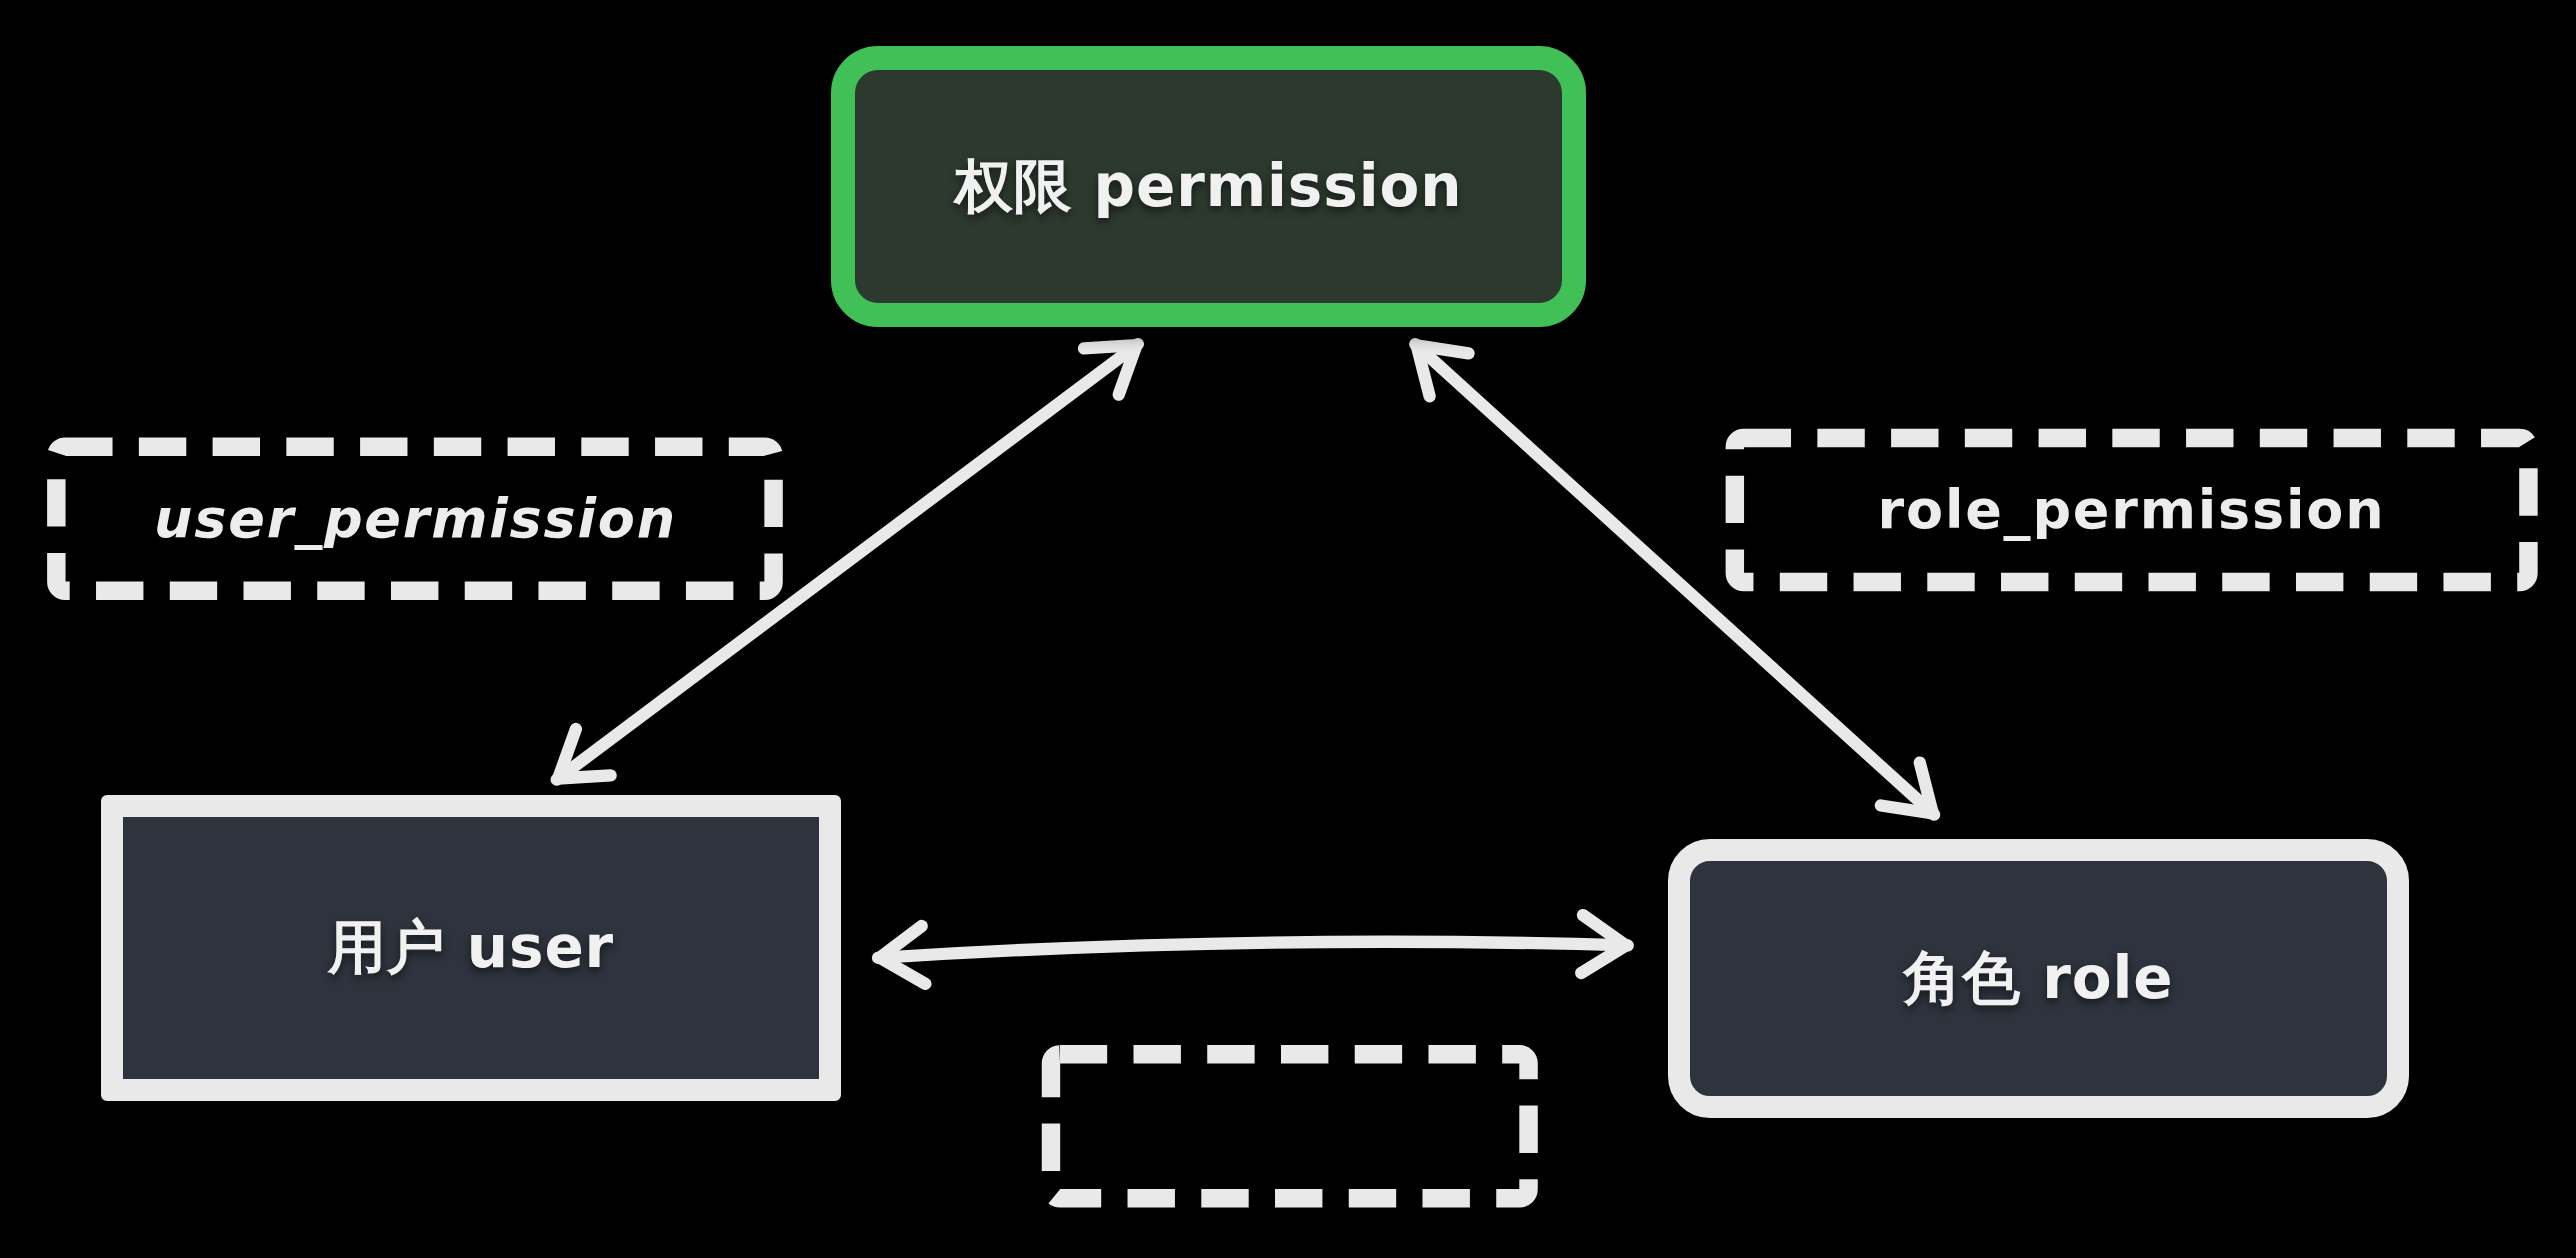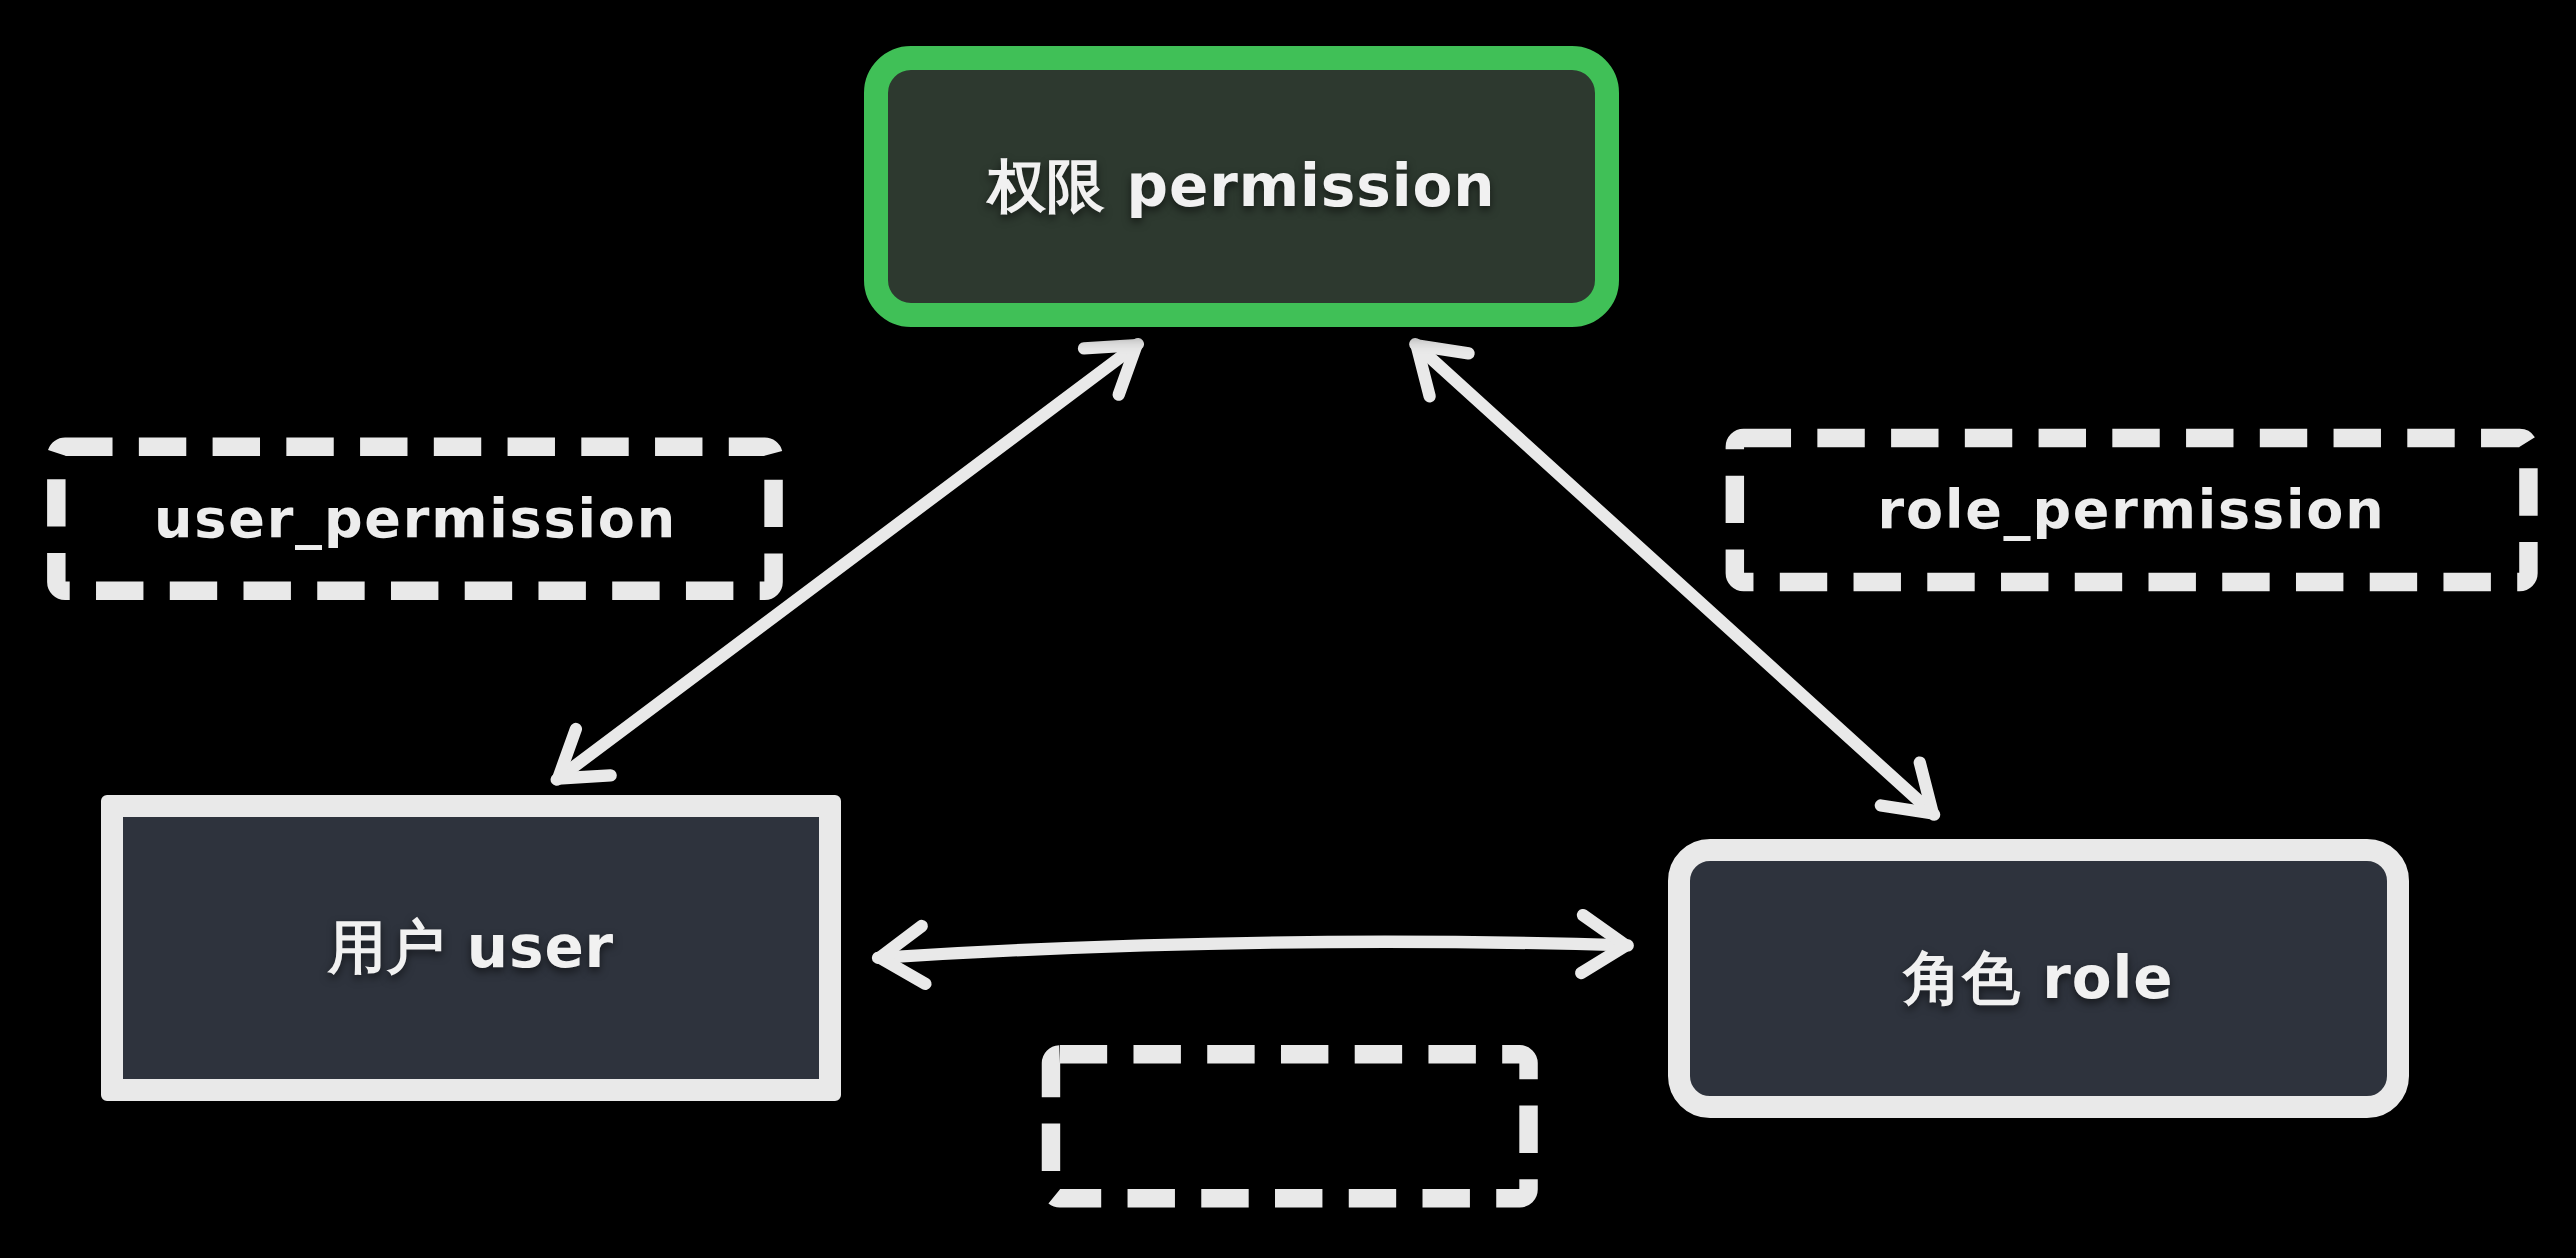--- a/index.html
+++ b/index.html
@@ -34,21 +34,20 @@
   }
   .node-permission {
     left: 831px;
     top: 46px;
     width: 755px;
     height: 281px;
     background: #2d392f;
     border: 24.6px solid #40c057;
     border-radius: 47px;
     box-shadow: 0 8.8px 16px rgba(0,0,0,0.45);
-    margin-left: 33px;
   }
   .node-user {
     left: 101px;
     top: 795px;
     width: 740px;
     height: 306px;
     border: 22px solid #e9e9e9;
     border-radius: 6px;
   }
   .node-role {
@@ -68,21 +67,21 @@
     white-space: nowrap;
     text-shadow: 0 4.4px 8px rgba(0,0,0,0.55);
   }
   .junction {
     position: absolute;
     display: flex;
     align-items: center;
     justify-content: center;
     box-sizing: border-box;
   }
-  .junction-user-permission { left: 47px;   top: 437px;  width: 737px; height: 163px; }
+  .junction-user-permission { left: 47px;   top: 437px;  width: 737px; height: 163px; font-style: italic; }
   .junction-role-permission { left: 1725px; top: 428px;  width: 813px; height: 163px; }
   .junction-user-role       { left: 1041px; top: 1045px; width: 497px; height: 163px; }
   .junction-label {
     color: #ededed;
     font-size: 54px;
     font-weight: bold;
     letter-spacing: 1.8px;
     white-space: nowrap;
     text-shadow: 0 4.4px 8px rgba(0,0,0,0.55);
   }

